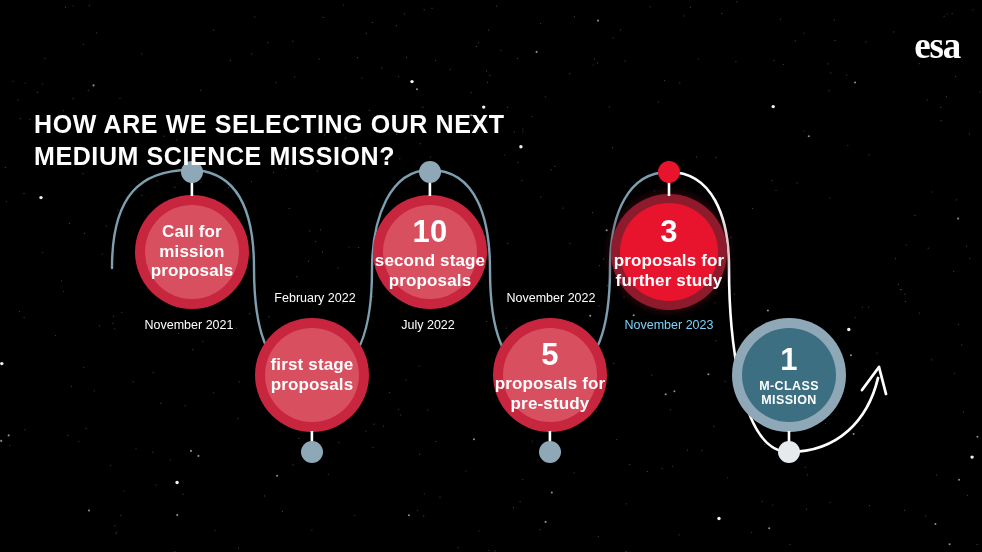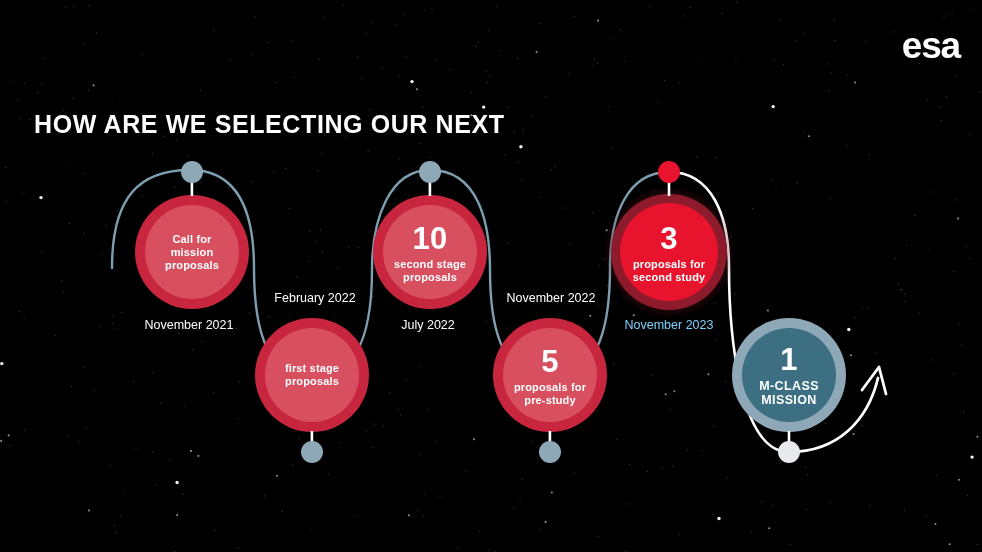--- a/index.html
+++ b/index.html
@@ -26,21 +26,21 @@
 
   
   #esa-logo{
     position:absolute; z-index:3;
     right:22px; top:27px;
     display:flex; align-items:center; gap:2px;
   }
   #esa-wordmark{
     font-size:37px; font-weight:bold; color:#ffffff;
     letter-spacing:-1.2px; line-height:1;
-    font-family:Liberation Sans, sans-serif;
+    font-family:Liberation Serif, serif;
   }
 
   
   .node-label{
     position:absolute; z-index:3;
     text-align:center; color:#ffffff;
     transform:translate(-50%,-50%);
     pointer-events:none;
     line-height:1.16;
   }
@@ -48,21 +48,21 @@
     display:block;
     font-size:31px; font-weight:bold;
     letter-spacing:0.3px;
     margin-bottom:1px;
   }
   .node-cap{
     display:block;
     font-size:12.5px; font-weight:bold;
     letter-spacing:0.15px;
   }
-  .node-cap.plain{font-size:11px;}
+  .node-cap.plain{font-size:17px;}
   .node-cap.upper{text-transform:uppercase;letter-spacing:0.4px;font-size:12.5px;}
 
   .date-label{
     position:absolute; z-index:3;
     font-size:12.5px; color:#ffffff;
     white-space:nowrap;
     transform:translate(-50%,-50%);
     pointer-events:none;
     text-align:center;
   }
@@ -577,20 +577,21 @@
     <g>
       <circle cx="789" cy="375" r="57" fill="#8fa8b8"></circle>
       <circle cx="789" cy="375" r="47" fill="#3c6f82"></circle>
       <rect x="787.7" y="431" width="2.6" height="16" fill="#ffffff"></rect>
       <circle cx="789" cy="452" r="11" fill="#e6eaec"></circle>
     </g>
   </svg>
 
   <div class="txt" id="title">
     <span class="l">HOW ARE WE SELECTING OUR NEXT</span>
+    <span class="l">MEDIUM SCIENCE MISSION?</span>
   </div>
 
   <div id="esa-logo">
     <svg width="36" height="36" viewBox="0 0 36 36">
       <path d="M18 3.5 A14.5 14.5 0 1 0 18 32.5 A14.5 14.5 0 0 1 18 3.5 Z" fill="#ffffff"></path>
       <circle cx="10.2" cy="18" r="2.5" fill="#000000"></circle>
     </svg>
     <span id="esa-wordmark">esa</span>
   </div>
 
@@ -617,21 +618,21 @@
   <div class="node-label" style="left:550px;top:375px;">
     <span class="node-num">5</span>
     <span class="node-cap plain">proposals for</span>
     <span class="node-cap plain">pre-study</span>
   </div>
   <div class="date-label" style="left:551px;top:298px;">November 2022</div>
 
   <div class="node-label" style="left:669px;top:252px;">
     <span class="node-num">3</span>
     <span class="node-cap plain">proposals for</span>
-    <span class="node-cap plain">second study</span>
+    <span class="node-cap plain">further study</span>
   </div>
   <div class="date-label accent" style="left:669px;top:325px;">November 2023</div>
 
   <div class="node-label" style="left:789px;top:375px;">
     <span class="node-num">1</span>
     <span class="node-cap upper">M-CLASS</span>
     <span class="node-cap upper">MISSION</span>
   </div>
 
 </div>

